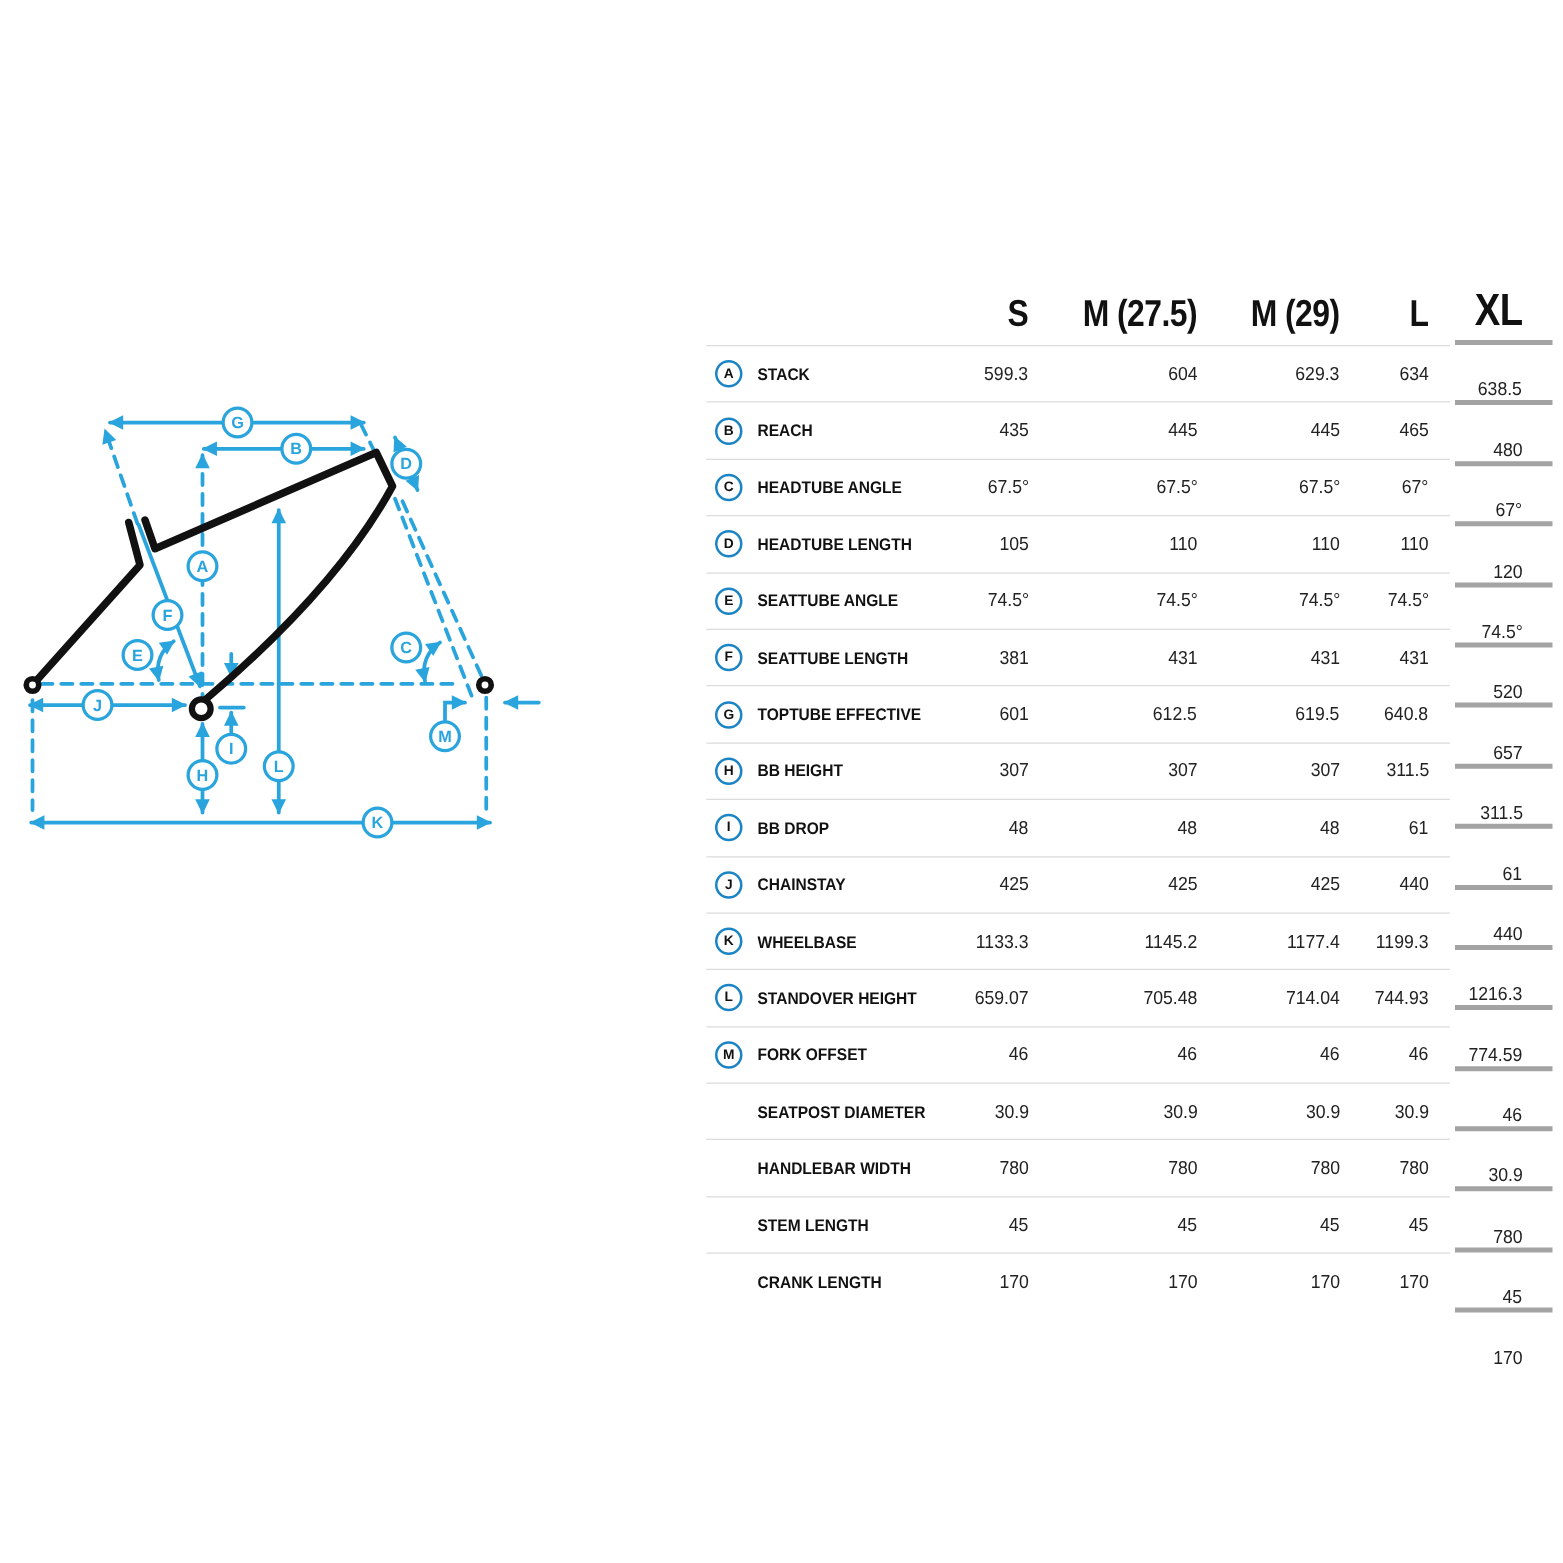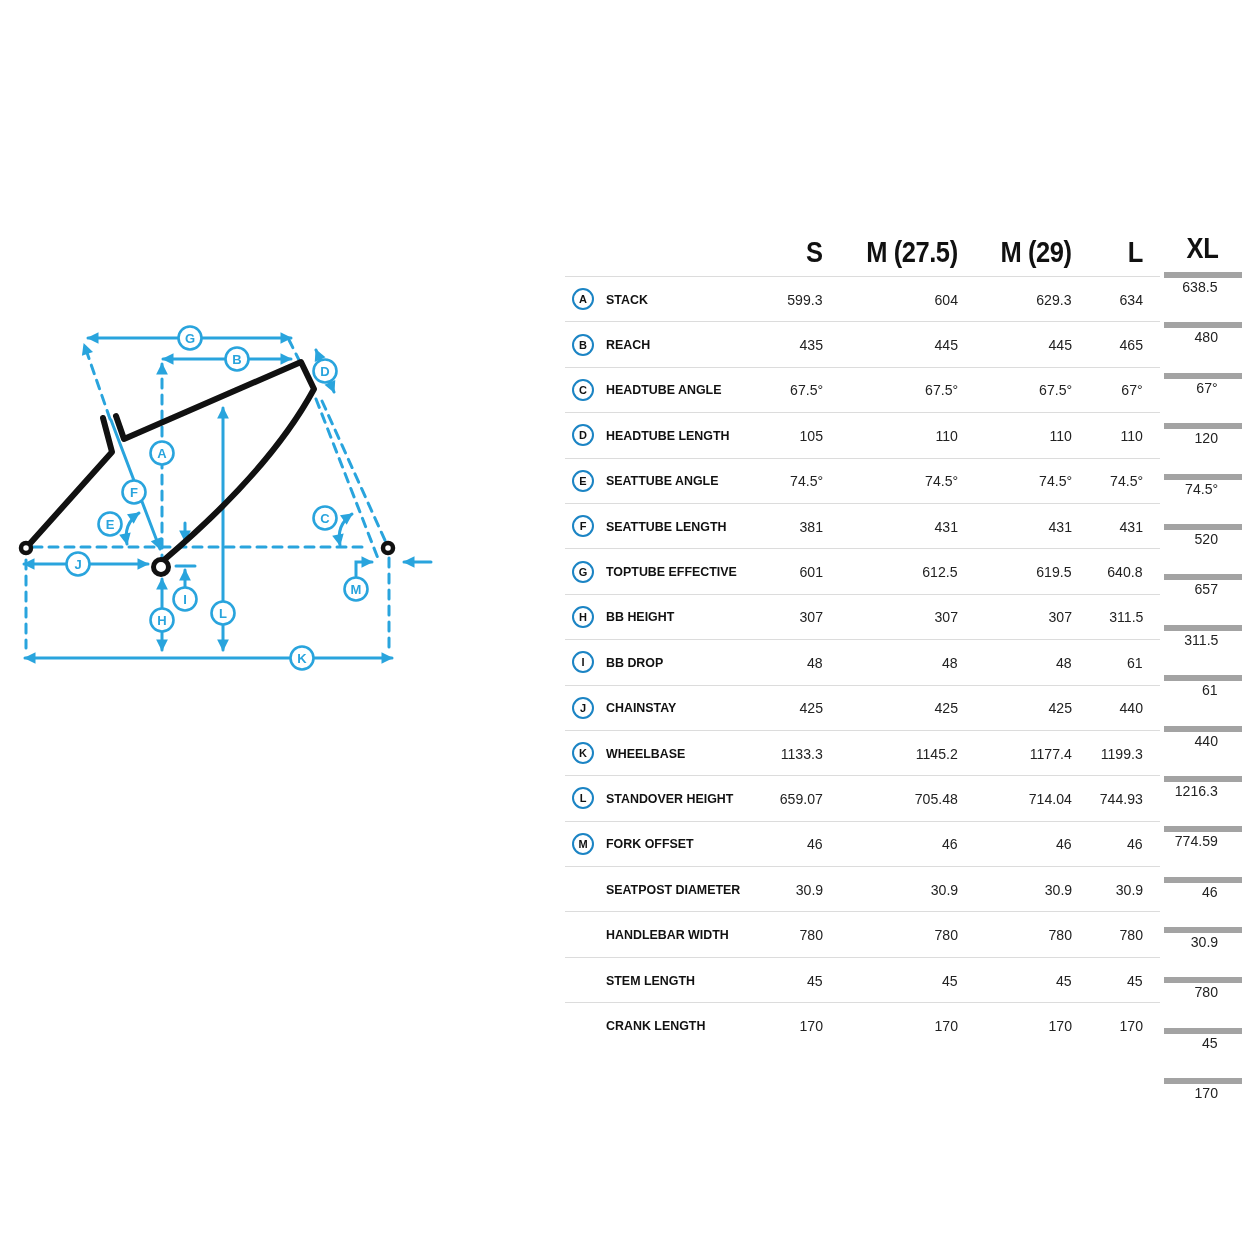--- a/index.html
+++ b/index.html
@@ -20,24 +20,24 @@
         display:flex;align-items:center;justify-content:center;flex:0 0 22px;
         font-size:11px;font-weight:700;color:#111;}
   .circ.empty{visibility:hidden;}
   .rlabel{font-size:13.5px;font-weight:700;letter-spacing:0;white-space:nowrap;
           display:inline-block;transform:scaleX(.92);transform-origin:0 50%;}
   .vcell{text-align:right;font-size:15px;color:#222;white-space:nowrap;}
   .vcell span{display:inline-block;transform:scaleX(.94);transform-origin:100% 50%;}
   
   .xl-col{position:absolute;left:1164px;top:224px;width:78px;background:#fff;}
   .xl-col .xhead{height:48px;display:flex;align-items:center;justify-content:flex-end;
-                 padding-right:24px;font-size:30px;font-weight:700;letter-spacing:-.5px;text-align:right;}
+                 padding-right:24px;font-size:36px;font-weight:700;letter-spacing:-.5px;text-align:right;}
   .xl-col .xhead span{display:inline-block;transform:scaleX(.85);transform-origin:100% 50%;}
-  .xl-col .xcell{height:44.4px;display:flex;align-items:flex-start;justify-content:flex-end;
-                 padding-right:24px;border-top:6px solid #a3a3a3;font-size:15px;color:#222;}
+  .xl-col .xcell{height:44.4px;display:flex;align-items:flex-end;justify-content:flex-end;
+                 padding-right:24px;border-top:4px solid #a3a3a3;font-size:15px;color:#222;}
   .xl-col .xcell span{display:inline-block;transform:scaleX(.94);transform-origin:100% 50%;}
   
   .diagram{position:absolute;left:0;top:0;width:460px;height:700px;}
   .dim{fill:none;stroke-width:3;stroke-linecap:round;}
   .dash{stroke-dasharray:9 7;}
   .frame{fill:none;stroke:#111;stroke-width:6;stroke-linejoin:round;stroke-linecap:round;}
   .mtext{font-family:"Liberation Sans",sans-serif;font-size:13px;font-weight:700;text-anchor:middle;}
 </style>
 </head>
 <body>

